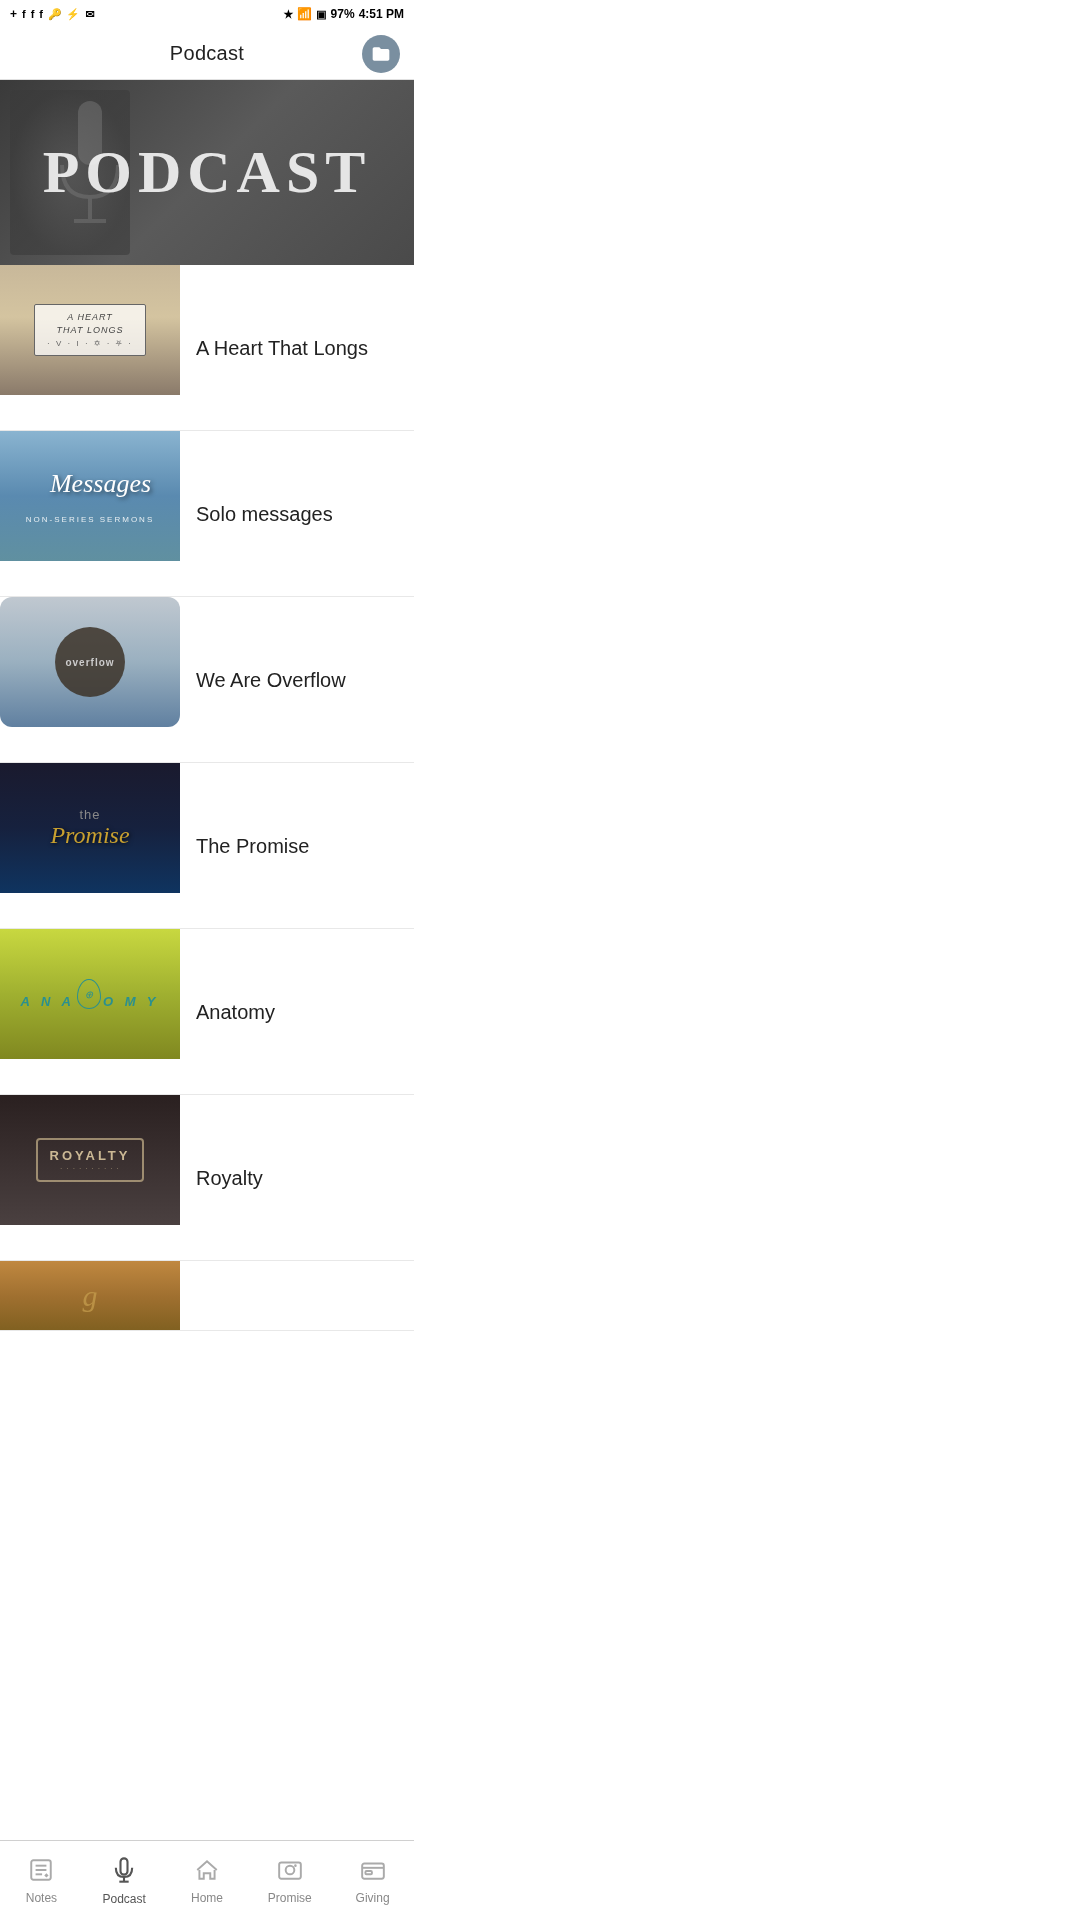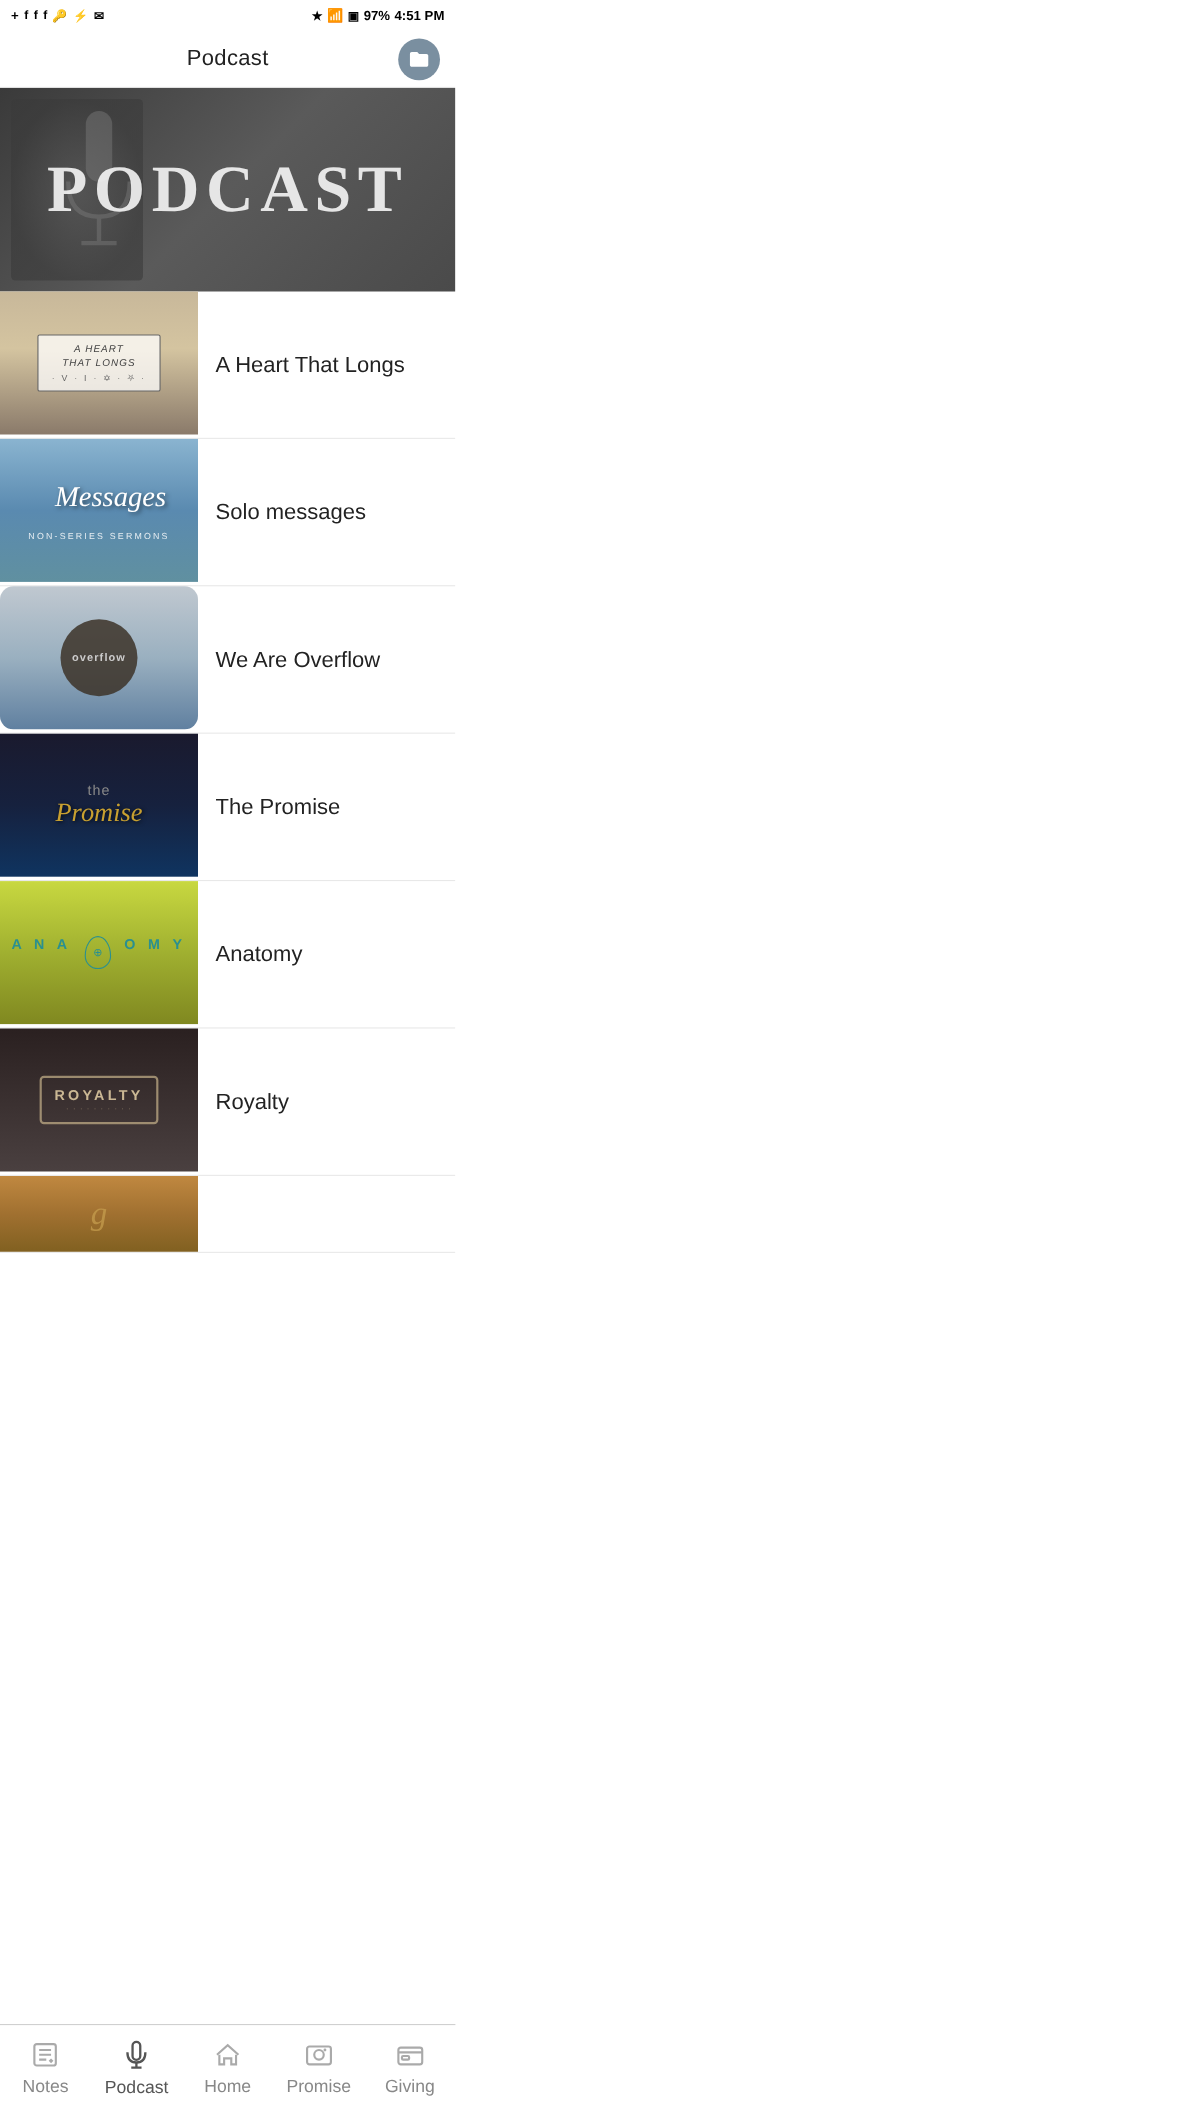--- a/index.html
+++ b/index.html
@@ -123,21 +123,21 @@
 
     
     .podcast-list {
       background: #fff;
     }
 
     .podcast-item {
       display: flex;
       align-items: stretch;
       border-bottom: 1px solid #e8e8e8;
-      height: 134px;
+      height: 166px;
       cursor: pointer;
     }
 
     .podcast-thumb {
       width: 180px;
       min-width: 180px;
       height: 130px;
       overflow: hidden;
       position: relative;
     }
@@ -243,21 +243,21 @@
       align-items: center;
       justify-content: center;
       cursor: pointer;
       padding: 8px 0;
       gap: 4px;
     }
     .nav-item.active .nav-label {
       color: #555;
     }
     .nav-item .nav-label {
-      font-size: 16px;
+      font-size: 12px;
       color: #888;
     }
     .nav-item.active .nav-icon {
       color: #555;
     }
     .nav-icon {
       color: #aaa;
       font-size: 22px;
       line-height: 1;
     }
@@ -371,21 +371,21 @@
         </div>
       </div>
       <div class="podcast-info">
         <span class="podcast-name">The Promise</span>
       </div>
     </div>
 
     <div class="podcast-item">
       <div class="podcast-thumb thumb-6">
         <div class="thumb-label">
-          <div style="display:flex;align-items:flex-start;gap:12px;">
+          <div style="display:flex;align-items:flex-end;gap:2px;font-style:italic;">
             <span style="font-size:13px;color:#2a9090;font-weight:bold;letter-spacing:4px;">A N A</span>
             <div style="width:24px;height:30px;border:1.5px solid #2a9090;border-radius:50% 50% 50% 50%/60% 60% 40% 40%;display:flex;align-items:center;justify-content:center;">
               <span style="font-size:10px;color:#2a9090;">⊕</span>
             </div>
             <span style="font-size:13px;color:#2a9090;font-weight:bold;letter-spacing:4px;">O M Y</span>
           </div>
         </div>
       </div>
       <div class="podcast-info">
         <span class="podcast-name">Anatomy</span>

